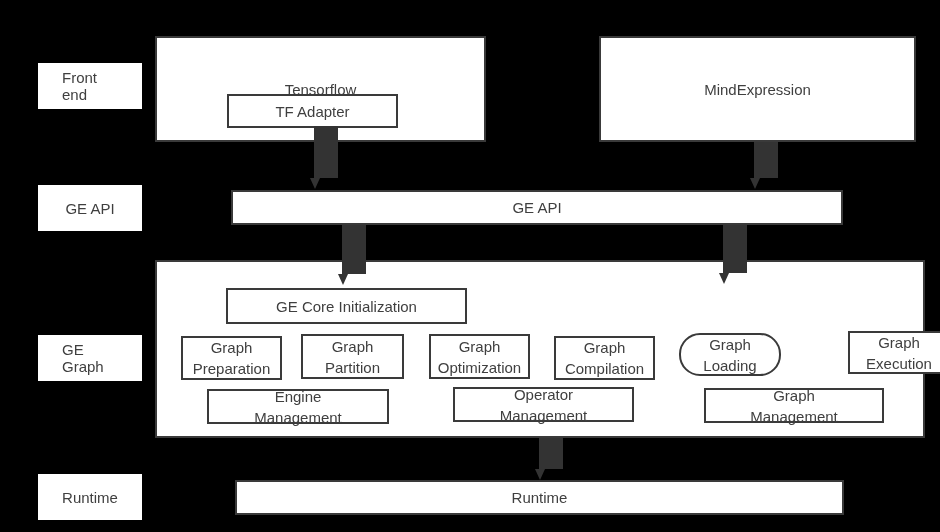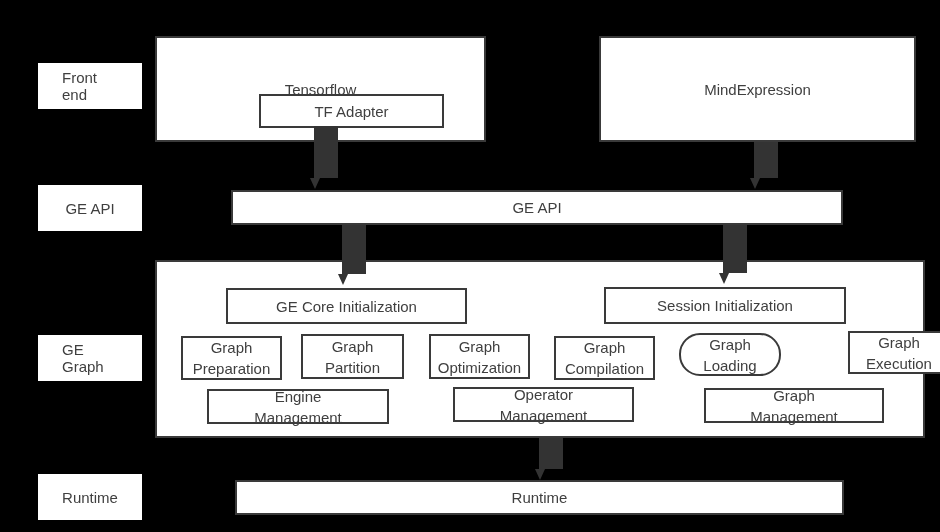--- a/index.html
+++ b/index.html
@@ -39,21 +39,21 @@
     border:2px solid var(--box-border);
     display:flex;align-items:center;justify-content:center;
     text-align:center;font-size:15px;line-height:21px;
   }
 
   .tensorflow-box{left:143px;top:24px;width:331px;height:106px;display:block;}
   .tensorflow-title{
     position:absolute;left:0;top:29px;width:100%;
     text-align:center;font-size:15px;
   }
-  .tf-adapter-box{left:70px;top:56px;width:185px;height:34px;margin-left:32px;}
+  .tf-adapter-box{left:70px;top:56px;width:171px;height:34px;}
 
   .mindexpression-box{left:587px;top:24px;width:317px;height:106px;}
 
   .ge-api-bar{left:219px;top:178px;width:612px;height:35px;}
 
   .ge-core-box{left:143px;top:248px;width:770px;height:178px;display:block;}
   
   .ge-core-init{left:69px;top:26px;width:241px;height:36px;}
   .session-init{left:447px;top:25px;width:242px;height:37px;}
   .graph-preparation{left:24px;top:74px;width:101px;height:44px;}
@@ -112,23 +112,20 @@
   </div>
 
   <div class="box ge-api-bar">
     <span>GE API</span>
   </div>
 
   <div class="box ge-core-box">
     <div class="box ge-core-init">
       <span>GE Core Initialization</span>
     </div>
-    <div class="box session-init">
-      <span>Session Initialization</span>
-    </div>
 
     <div class="box graph-preparation">
       <span>Graph Preparation</span>
     </div>
     <div class="box graph-partition">
       <span>Graph Partition</span>
     </div>
     <div class="box graph-optimization">
       <span>Graph Optimization</span>
     </div>

